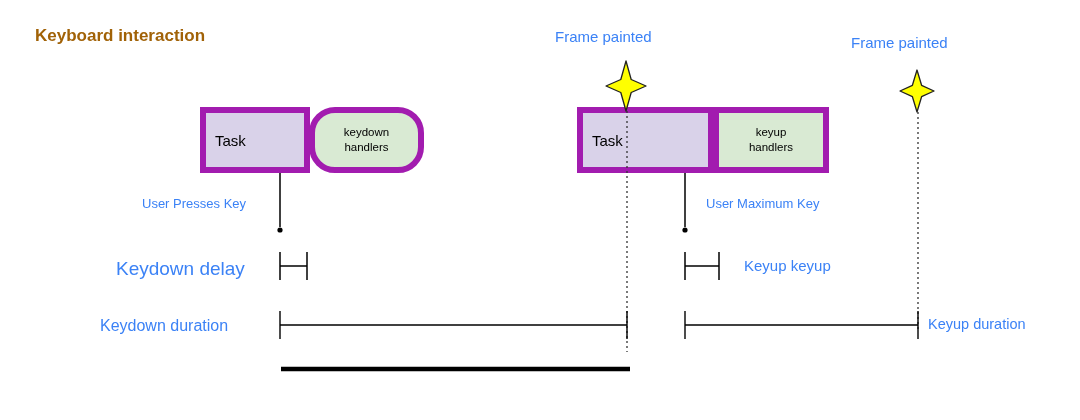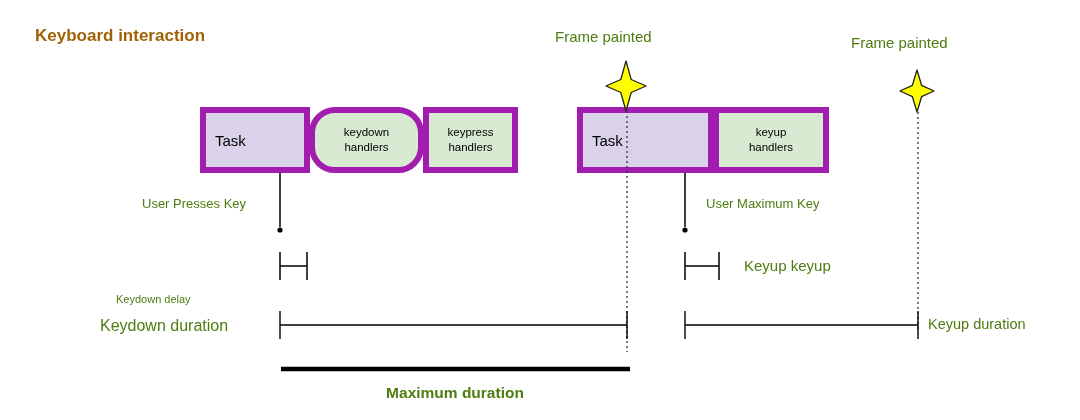--- a/index.html
+++ b/index.html
@@ -19,29 +19,29 @@
     position: absolute;
     left: 35px;
     top: 26px;
     font-size: 17px;
     font-weight: bold;
     color: #a16207;
     z-index: 6;
   }
   .label {
     position: absolute;
-    color: #4d7c0f;
+    color: #3b82f6;
     z-index: 6;
     white-space: nowrap;
   }
   .fp1 { left: 555px; top: 28px; font-size: 15px; }
   .fp2 { left: 851px; top: 34px; font-size: 15px; }
   .user-press   { left: 142px; top: 196px; font-size: 13px; }
   .user-release { left: 706px; top: 196px; font-size: 13px; }
-  .kd-delay     { left: 116px; top: 258px; font-size: 11px; margin-top: 35px; }
+  .kd-delay     { left: 116px; top: 258px; font-size: 19px; }
   .ku-delay     { left: 744px; top: 257px; font-size: 15px; }
   .kd-duration  { left: 100px; top: 317px; font-size: 16px; }
   .ku-duration  { left: 928px; top: 316px; font-size: 14.5px; }
   .max-duration {
     left: 280px; top: 384px; width: 350px;
     text-align: center; font-size: 15.5px; font-weight: bold;
     white-space: nowrap;
   }
   .bar-group {
     position: absolute;
@@ -91,21 +91,20 @@
 <div class="canvas">
 
   <div class="title">Keyboard interaction</div>
 
   <div class="label fp1">Frame painted</div>
   <div class="label fp2">Frame painted</div>
 
   <div class="bar-group g1">
     <div class="box task w-task1">Task</div>
     <div class="box handler w-kd">keydown handlers</div>
-    <div class="box handler w-kp">keypress handlers</div>
   </div>
 
   <div class="bar-group g2">
     <div class="box task w-task2">Task</div>
     <div class="box handler w-ku">keyup handlers</div>
   </div>
 
   <svg class="overlay" width="1080" height="420" viewBox="0 0 1080 420">
 
     <line x1="627" y1="111" x2="627" y2="352" stroke="#333" stroke-width="1.3" stroke-dasharray="2,3"></line>
@@ -146,15 +145,14 @@
 
     <line x1="281" y1="369" x2="630" y2="369" stroke="#000" stroke-width="4.5"></line>
   </svg>
 
   <div class="label user-press">User Presses Key</div>
   <div class="label user-release">User Maximum Key</div>
   <div class="label kd-delay">Keydown delay</div>
   <div class="label ku-delay">Keyup keyup</div>
   <div class="label kd-duration">Keydown duration</div>
   <div class="label ku-duration">Keyup duration</div>
-  <div class="label max-duration">Maximum duration</div>
 
 </div>
 
 </body></html>

